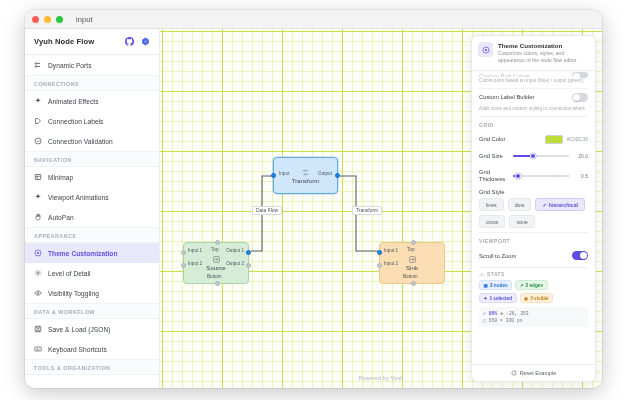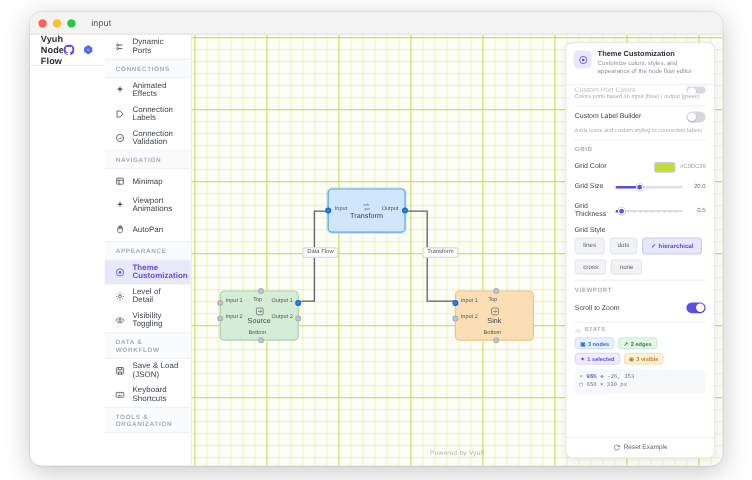--- a/index.html
+++ b/index.html
@@ -36,21 +36,21 @@
     letter-spacing: .1px;
   }
   
   .body { flex: 1; display: flex; min-height: 0; position: relative; }
 
   
   .sidebar {
     width: 135px; flex: 0 0 135px;
     background: #ffffff;
     border-right: 1px solid #eceded;
-    display: flex; flex-direction: row;
+    display: flex; flex-direction: column;
     overflow: hidden;
   }
   .sb-head {
     height: 26px; flex: 0 0 26px;
     display: flex; align-items: center;
     padding: 0 9px;
     border-bottom: 1px solid #eceded;
   }
   .sb-title { font-size: 7.6px; font-weight: bold; color: #2a2d33; letter-spacing: .1px; }
   .sb-head-icons { margin-left: auto; display: flex; gap: 7px; align-items: center; }

